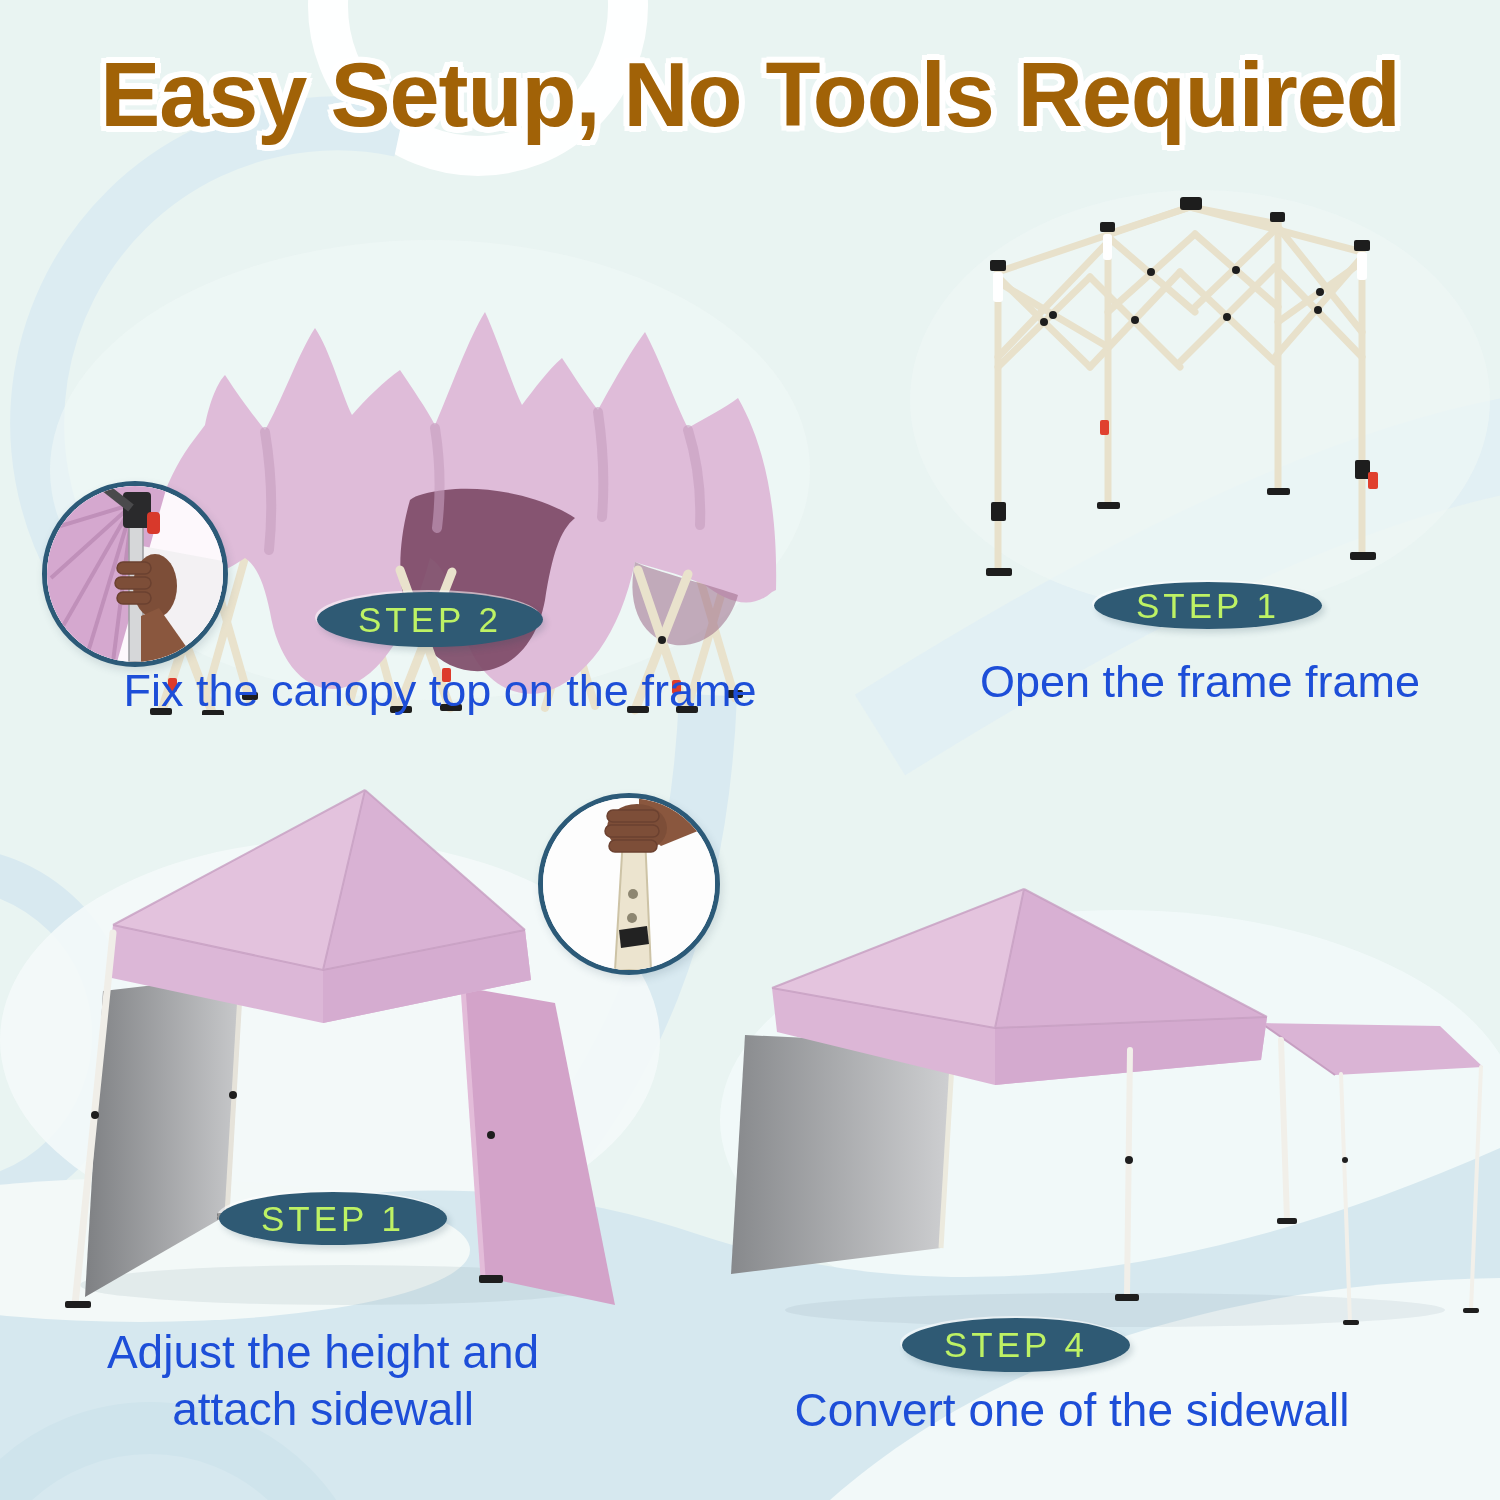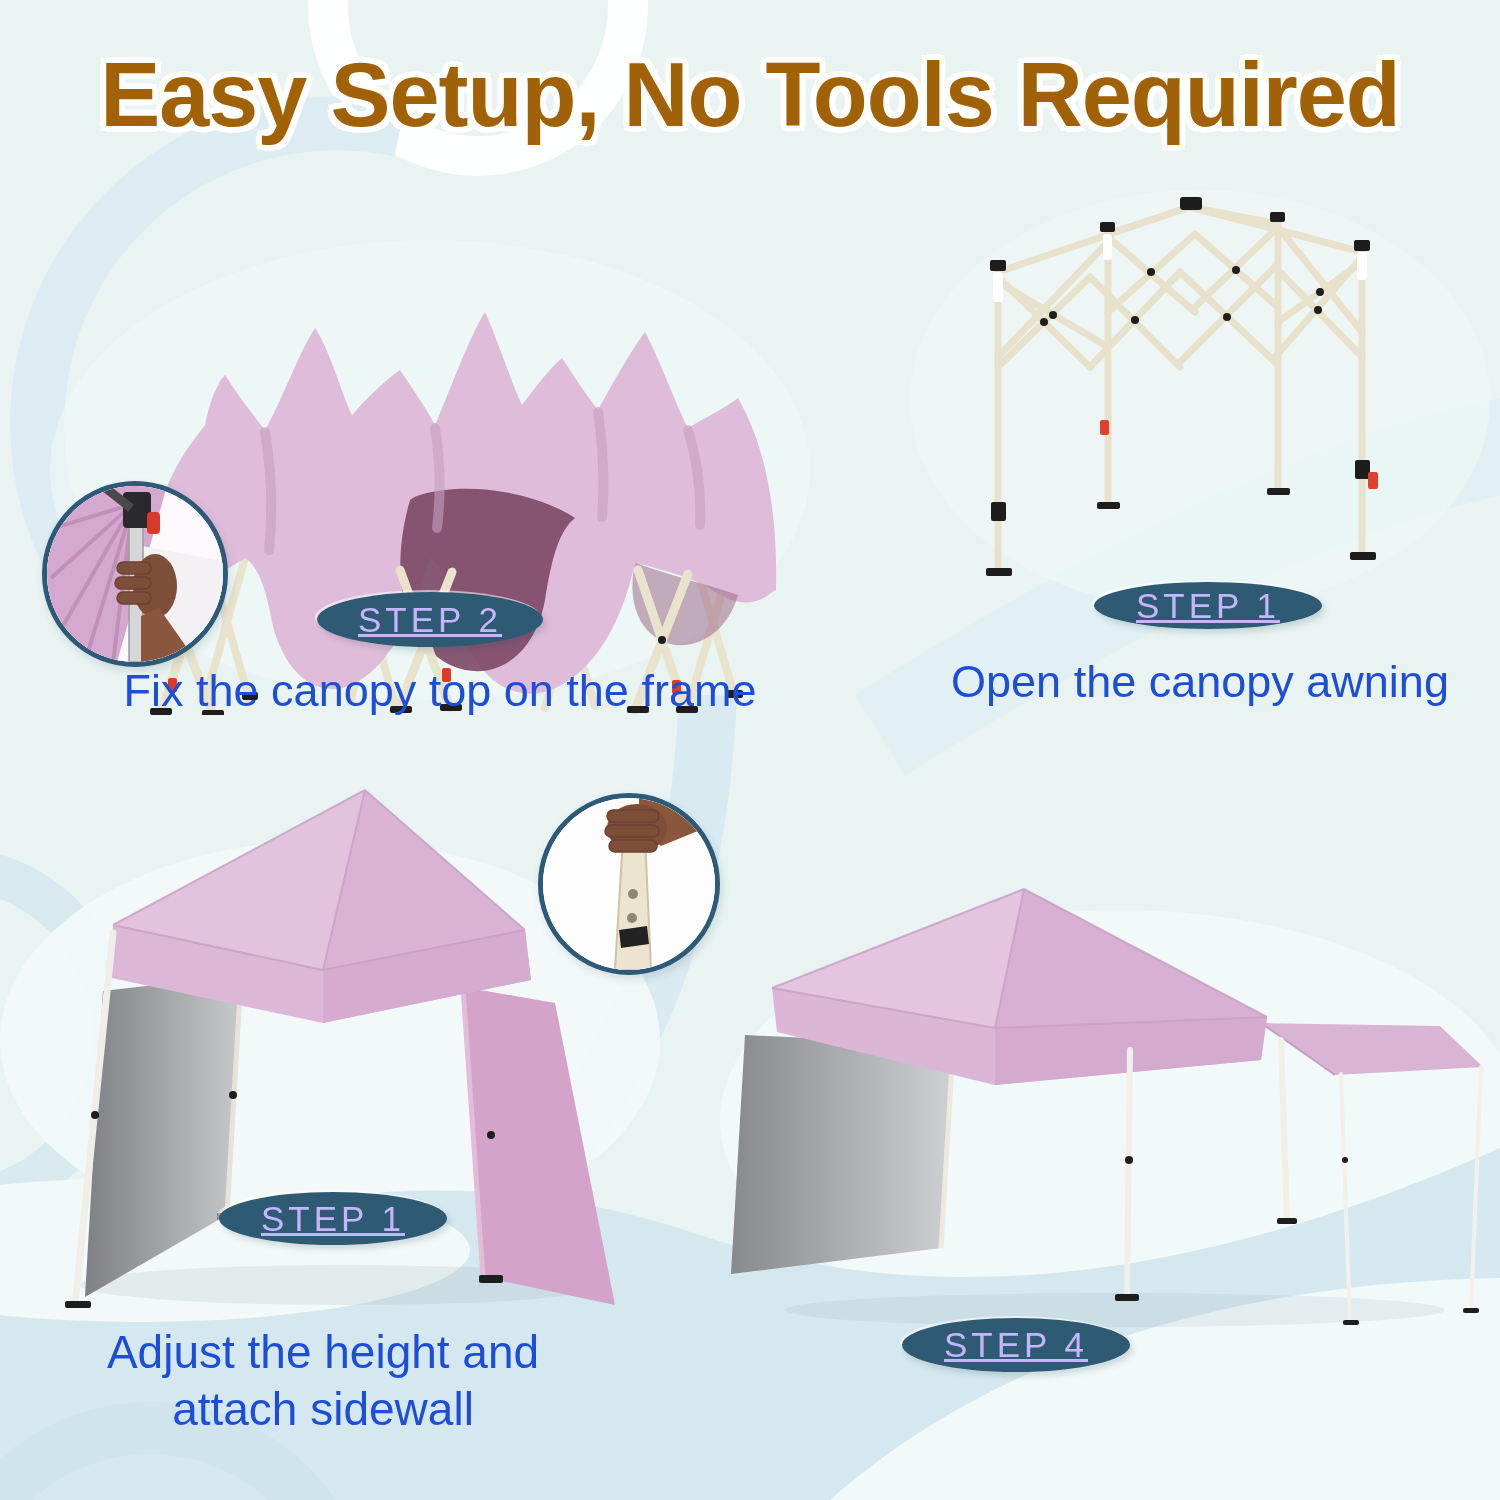--- a/index.html
+++ b/index.html
@@ -11,23 +11,22 @@
   .bg-svg,.illus{position:absolute;}
   .title{
     position:absolute;top:44px;left:0;width:100%;text-align:center;
     font-size:90px;font-weight:800;letter-spacing:-1px;color:#a16207;
     text-shadow:-5px -5px 0 #fff,5px -5px 0 #fff,-5px 5px 0 #fff,5px 5px 0 #fff,
                  0 -6px 0 #fff,0 6px 0 #fff,-6px 0 0 #fff,6px 0 0 #fff;
   }
   .badge{
     position:absolute;background:#2f5a74;border-radius:50%;
     display:flex;align-items:center;justify-content:center;
-    color:#c4b5fd;font-weight:500;font-size:35px;letter-spacing:4px;
+    color:#bef264;font-weight:500;font-size:35px;letter-spacing:4px;
     box-shadow:-2px -2px 0 rgba(255,255,255,.55), 3px 4px 6px rgba(40,70,90,.18);
-    text-decoration:underline;
   }
   .caption{
     position:absolute;text-align:center;color:#1d4ed8;font-weight:500;
     font-size:45px;line-height:57px;
   }
   .inset{
     position:absolute;border:5px solid #2c5a78;border-radius:50%;
     background:#ffffff;overflow:hidden;box-shadow:2px 4px 8px rgba(40,70,90,.15);
   }
   .inset svg{display:block;}
@@ -314,32 +313,33 @@
     <span>STEP 2</span>
   </div>
   <div class="caption" style="left:80px;top:662px;width:720px">
     <span>Fix the canopy top on the frame</span>
   </div>
 
   <div class="badge" style="left:1094px;top:582px;width:228px;height:47px">
     <span>STEP 1</span>
   </div>
   <div class="caption" style="left:940px;top:653px;width:520px">
-    <span>Open the canopy awning</span>
+    <span>Open the frame frame</span>
   </div>
 
   <div class="badge" style="left:219px;top:1192px;width:228px;height:53px">
     <span>STEP 1</span>
   </div>
   <div class="caption" style="left:63px;top:1324px;width:520px;font-size:46px">
     <div>Adjust the height and</div>
     <div>attach sidewall</div>
   </div>
 
   <div class="badge" style="left:902px;top:1318px;width:228px;height:54px">
     <span>STEP 4</span>
   </div>
   <div class="caption" style="left:742px;top:1382px;width:660px;font-size:46px">
+    <div>Convert one of the sidewall</div>
   </div>
 
   <h1 class="title" style="margin:0">Easy Setup, No Tools Required</h1>
 
 </div>
 
 </body></html>

